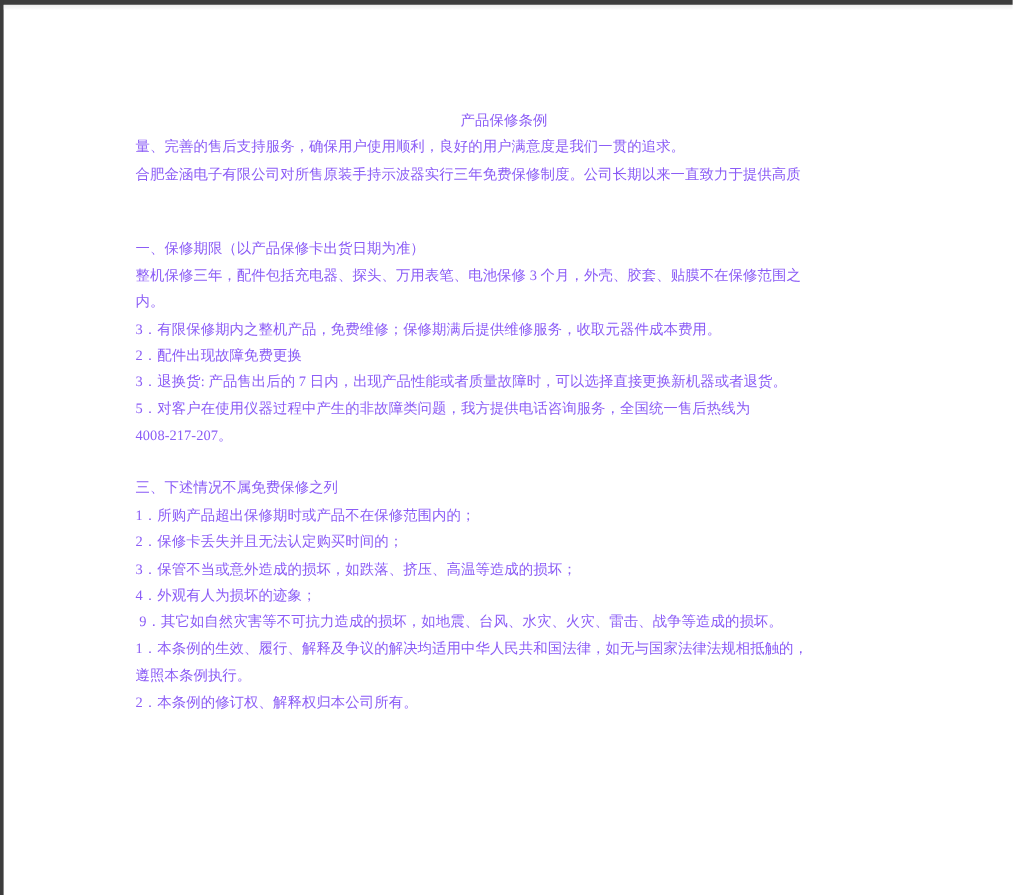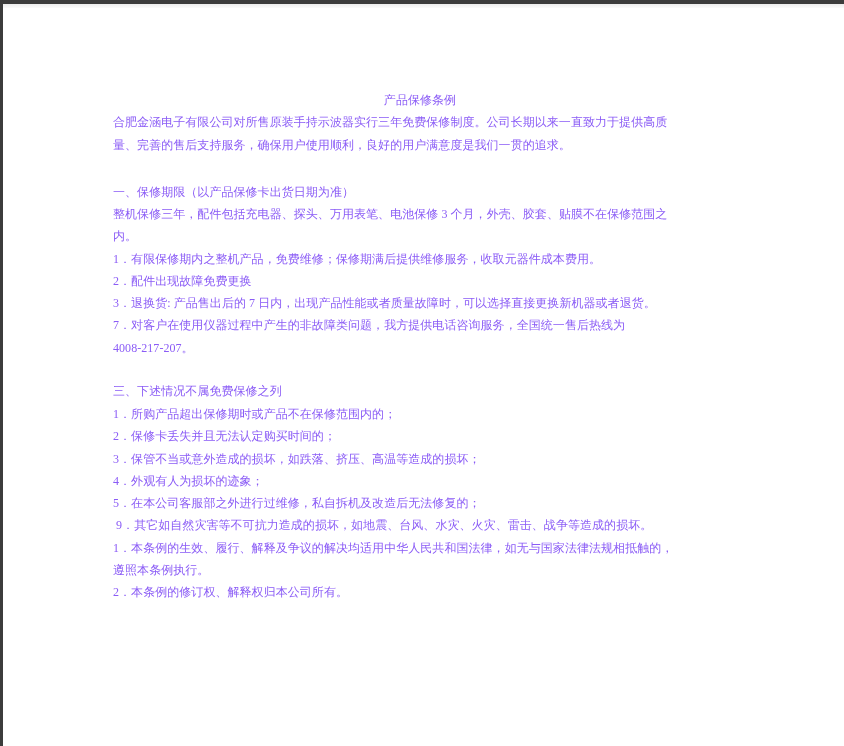--- a/index.html
+++ b/index.html
@@ -37,44 +37,43 @@
   }
   .line {
     white-space: pre-wrap;
     min-height: 22.25px;
   }
   .title-line {
     text-align: center;
     white-space: pre-wrap;
     min-height: 22.25px;
   }
-  .g1 { margin-top: 25px; }   
+  .g1 { margin-top: 40px; }   
   .g2 { margin-top: 22px; font-family: Liberation Mono, monospace; }   
 </style>
 </head>
 <body>
 
 <div class="page">
   <div class="top-shade"></div>
   <div class="content">
     <div class="title-line">产品保修条例</div>
+    <div class="line">量、完善的售后支持服务，确保用户使用顺利，良好的用户满意度是我们一贯的追求。</div>
     <div class="line">合肥金涵电子有限公司对所售原装手持示波器实行三年免费保修制度。公司长期以来一直致力于提供高质</div>
-    <div class="line">量、完善的售后支持服务，确保用户使用顺利，良好的用户满意度是我们一贯的追求。</div>
     <div class="line g1">一、保修期限（以产品保修卡出货日期为准）</div>
     <div class="line">整机保修三年，配件包括充电器、探头、万用表笔、电池保修 3 个月，外壳、胶套、贴膜不在保修范围之</div>
     <div class="line">内。</div>
-    <div class="line">1．有限保修期内之整机产品，免费维修；保修期满后提供维修服务，收取元器件成本费用。</div>
+    <div class="line">3．有限保修期内之整机产品，免费维修；保修期满后提供维修服务，收取元器件成本费用。</div>
     <div class="line">2．配件出现故障免费更换</div>
     <div class="line">3．退换货: 产品售出后的 7 日内，出现产品性能或者质量故障时，可以选择直接更换新机器或者退货。</div>
-    <div class="line">7．对客户在使用仪器过程中产生的非故障类问题，我方提供电话咨询服务，全国统一售后热线为</div>
+    <div class="line">5．对客户在使用仪器过程中产生的非故障类问题，我方提供电话咨询服务，全国统一售后热线为</div>
     <div class="line">4008-217-207。</div>
     <div class="line g2">三、下述情况不属免费保修之列</div>
     <div class="line">1．所购产品超出保修期时或产品不在保修范围内的；</div>
     <div class="line">2．保修卡丢失并且无法认定购买时间的；</div>
     <div class="line">3．保管不当或意外造成的损坏，如跌落、挤压、高温等造成的损坏；</div>
     <div class="line">4．外观有人为损坏的迹象；</div>
-    <div class="line">5．在本公司客服部之外进行过维修，私自拆机及改造后无法修复的；</div>
     <div class="line"> 9．其它如自然灾害等不可抗力造成的损坏，如地震、台风、水灾、火灾、雷击、战争等造成的损坏。</div>
     <div class="line">1．本条例的生效、履行、解释及争议的解决均适用中华人民共和国法律，如无与国家法律法规相抵触的，</div>
     <div class="line">遵照本条例执行。</div>
     <div class="line">2．本条例的修订权、解释权归本公司所有。</div>
   </div>
 </div>
 
 </body></html>

